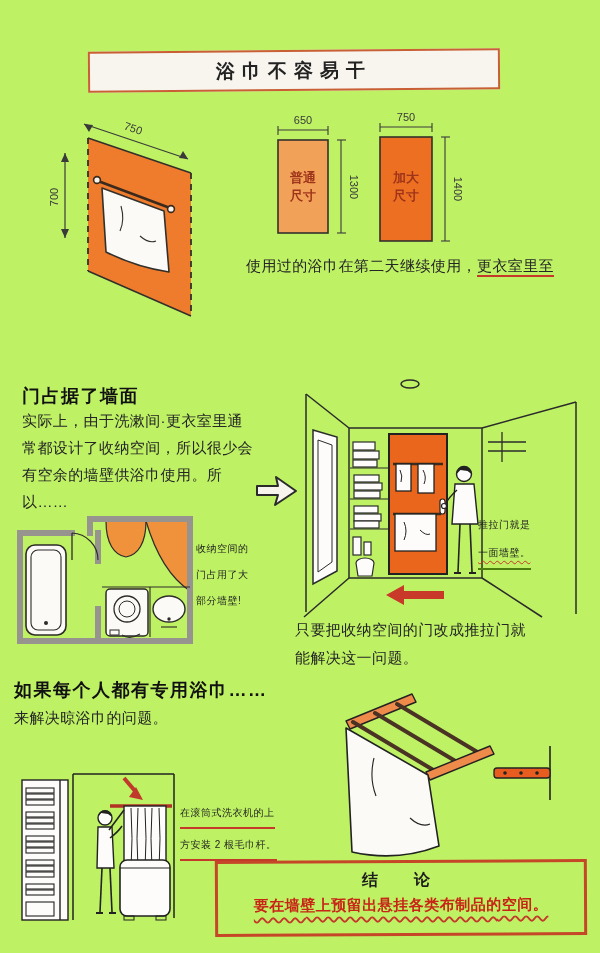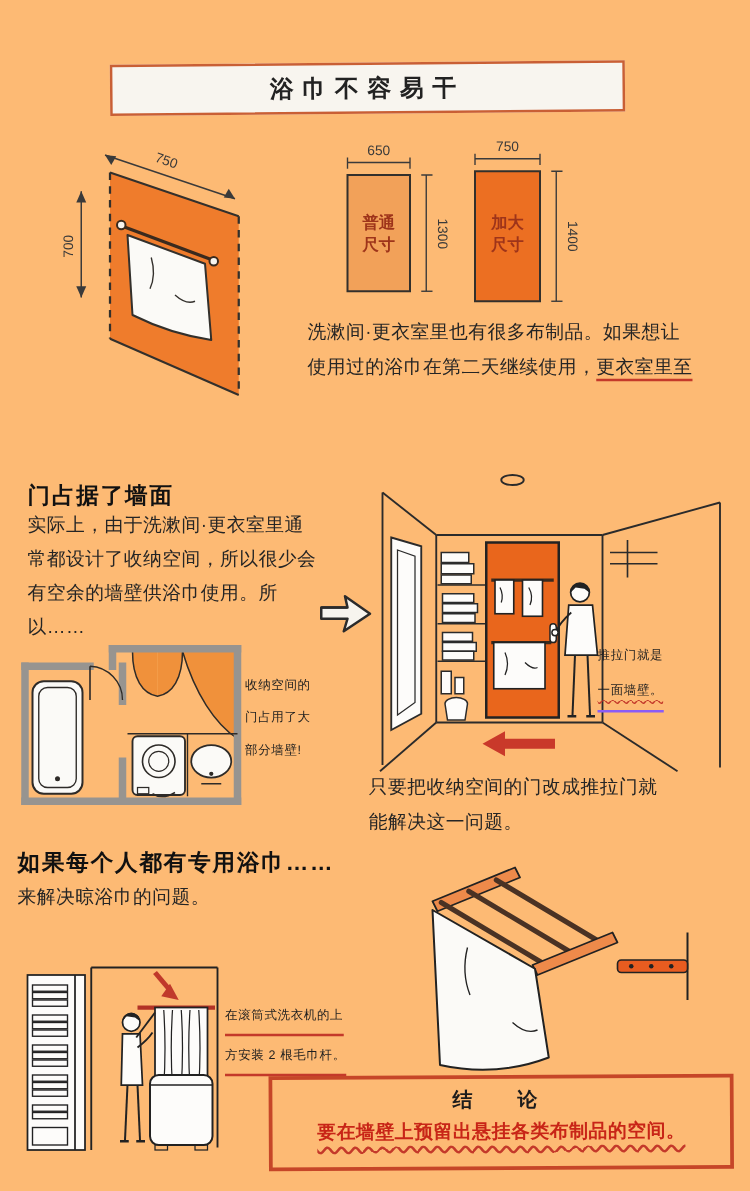--- a/index.html
+++ b/index.html
@@ -1,32 +1,32 @@
 <!DOCTYPE html>
 <html><head>
 <meta charset="utf-8">
 <style>
   *{margin:0;padding:0;box-sizing:border-box}
   html,body{width:600px;height:953px}
   body{font-family:"Liberation Sans","DejaVu Sans",sans-serif;background:#e9e6df;color:#1f1f1f}
-  .page{position:relative;width:600px;height:953px;background:#fdba74;overflow:hidden}
+  .page{position:relative;width:600px;height:953px;background:#bef264;overflow:hidden}
   .abs{position:absolute}
   
   .title-box{left:88px;top:50px;width:412px;height:41px;border:2px solid #c95f35;
              display:flex;align-items:center;justify-content:center;transform:rotate(-.5deg);background:#f8f5ef}
   .title-box span{font-size:19px;font-weight:bold;letter-spacing:7px;color:#222}
   
   .para{font-size:15px;line-height:28px;letter-spacing:.4px;color:#252525}
   .para .line{display:block;white-space:nowrap}
   .h2{font-size:18px;font-weight:bold;letter-spacing:1.5px;color:#111}
   .small-cap{font-size:10px;line-height:26px;letter-spacing:.5px}
   
   .rl{border-bottom:2px solid #c4392a;padding-bottom:1px}
   .rl-wavy{text-decoration:underline wavy #c4392a 1.5px;text-underline-offset:5px}
-  .rl-double{border-bottom:2px solid #8b5cf6;text-decoration:underline wavy #c4392a 1.2px;
+  .rl-double{border-bottom:2px solid #4d7c0f;text-decoration:underline wavy #c4392a 1.2px;
              text-underline-offset:4px;padding-bottom:2px}
   
   .conclusion-box{left:215px;top:860px;width:372px;height:76px;border:3px solid #c64628;
                   text-align:center;padding-top:7px;transform:rotate(-.3deg)}
   .conclusion-box .ch{font-size:16px;font-weight:bold;letter-spacing:10px;color:#1c1c1c}
   .conclusion-box .ct{display:inline-block;margin-top:5px;font-size:15px;font-weight:bold;color:#c82517;
                       letter-spacing:.5px;text-decoration:underline wavy #c4392a 1.5px;text-underline-offset:6px}
   svg text{font-family:"Liberation Sans","DejaVu Sans",sans-serif}
   .dim{font-size:11px;fill:#3a3a3a}
   .swatch-label{font-size:13px;font-weight:bold;fill:#9e341a}
@@ -100,21 +100,20 @@
       <line x1="197" y1="27" x2="197" y2="131" stroke="#3a3a3a" stroke-width="1.1"></line>
       <line x1="193" y1="27" x2="202" y2="27" stroke="#3a3a3a" stroke-width="1.1"></line>
       <line x1="193" y1="131" x2="202" y2="131" stroke="#3a3a3a" stroke-width="1.1"></line>
       <text class="dim" x="206" y="79" text-anchor="middle" transform="rotate(90 206 79)">1400</text>
       <text class="swatch-label" x="158" y="72" text-anchor="middle" fill="#8e2c12">加大</text>
       <text class="swatch-label" x="158" y="90" text-anchor="middle" fill="#8e2c12">尺寸</text>
     </g>
   </svg>
 
   <div class="abs para" style="left:246px;top:252px;width:340px">
-    <span class="line">洗漱间·更衣室里也有很多布制品。如果想让</span>
     <span class="line"><span>使用过的浴巾在第二天继续使用，</span><span class="rl">更衣室里至</span></span>
   </div>
 
   <div class="abs h2" style="left:22px;top:384px">门占据了墙面</div>
 
   <div class="abs para" style="left:22px;top:407px;width:250;line-height:27px">
     <span class="line">实际上，由于洗漱间·更衣室里通</span>
     <span class="line">常都设计了收纳空间，所以很少会</span>
     <span class="line">有空余的墙壁供浴巾使用。所</span>
     <span class="line">以……</span>

